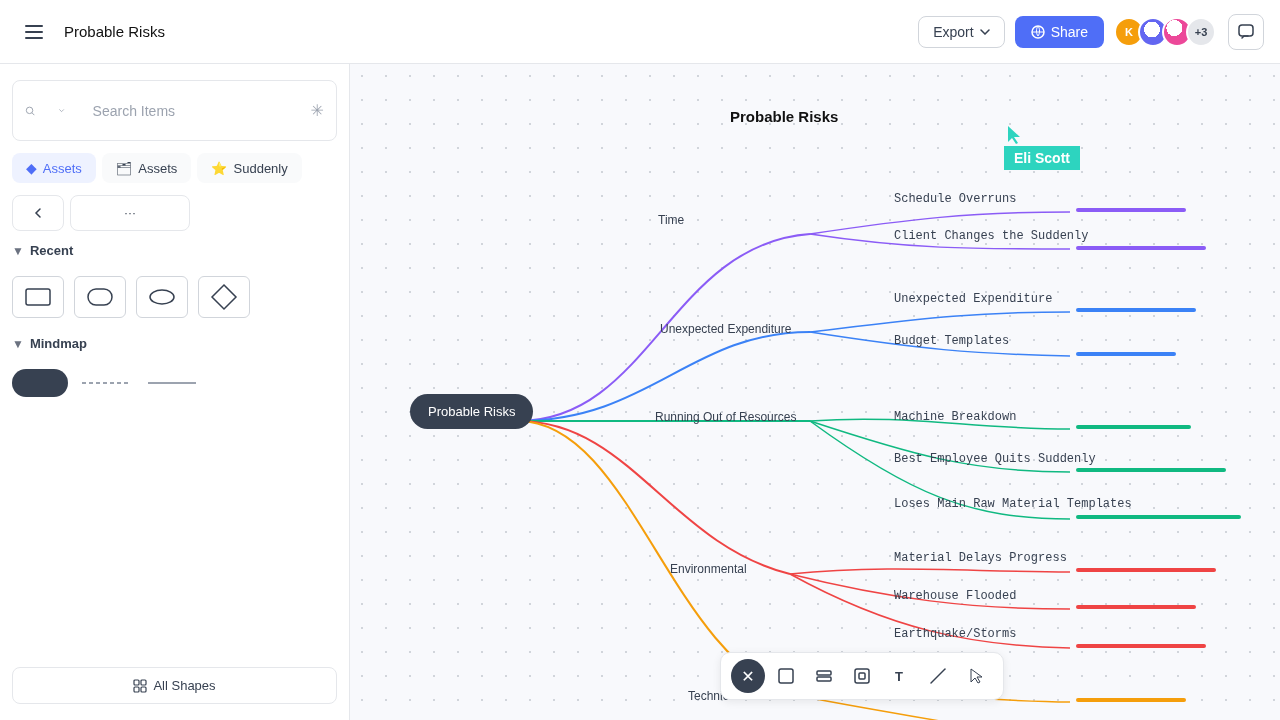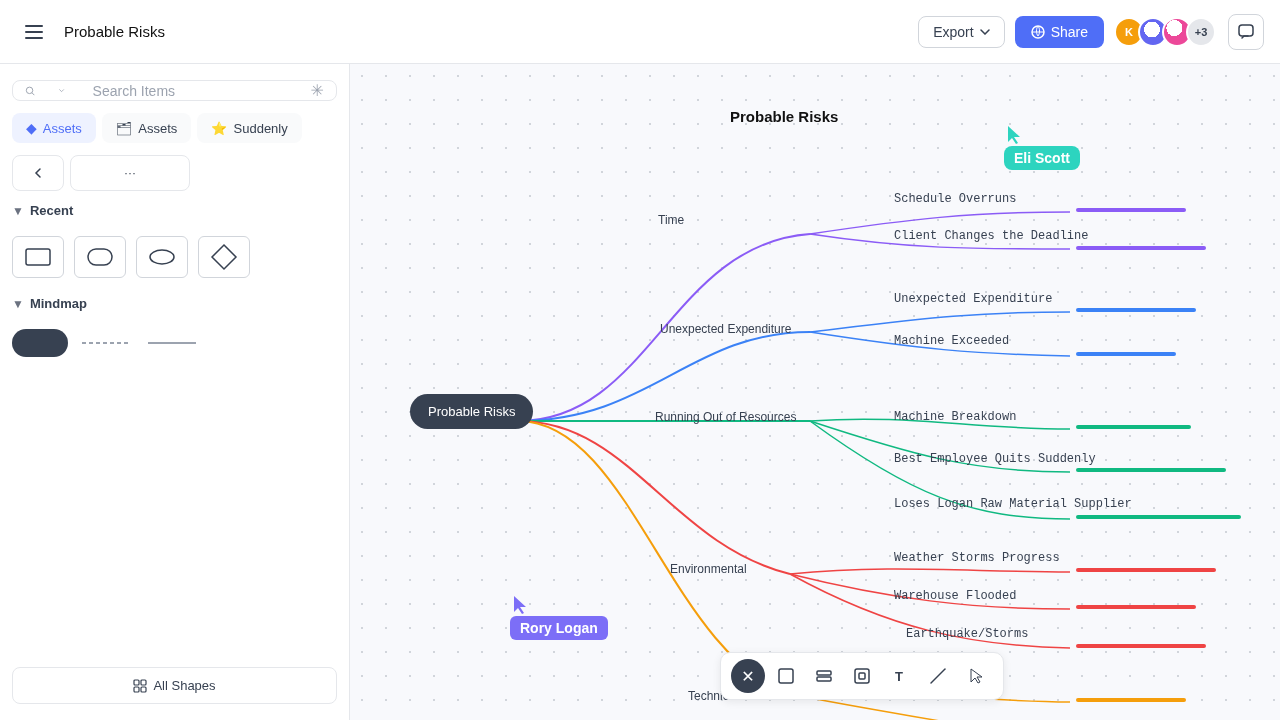--- a/index.html
+++ b/index.html
@@ -82,21 +82,21 @@
       background: #fff;
       border-right: 1px solid #e5e7eb;
       display: flex; flex-direction: column;
       padding: 16px 12px;
       gap: 12px;
     }
     .search-bar {
       display: flex; align-items: center; gap: 24px;
       border: 1.5px solid #e5e7eb;
       border-radius: 8px;
-      padding: 0 12px;
+      padding: 20px 12px;
       background: #fff;
     }
     .search-bar input {
       border: none; outline: none;
       font-size: 14px; color: #374151;
       width: 100%; background: transparent;
     }
     .search-bar input::placeholder { color: #9ca3af; }
     .pin-icon { color: #9ca3af; cursor: pointer; font-size: 16px; }
 
@@ -436,52 +436,44 @@
 
     <div class="central-node">Probable Risks</div>
 
     <div class="branch-label" style="top:149px; left:308px; color:#374151">Time</div>
     <div class="branch-label" style="top:258px; left:310px; color:#374151">Unexpected Expenditure</div>
     <div class="branch-label" style="top:346px; left:305px; color:#374151">Running Out of Resources</div>
     <div class="branch-label" style="top:498px; left:320px; color:#374151">Environmental</div>
     <div class="branch-label" style="top:625px; left:338px; color:#374151">Technical</div>
 
     <div class="leaf-label" style="top:128px; left:544px">Schedule Overruns</div>
-    <div class="leaf-label" style="top:165px; left:544px">Client Changes the Deadline</div>
+    <div class="leaf-label" style="top:165px; left:544px">Client Changes the Suddenly</div>
 
     <div class="leaf-label" style="top:228px; left:544px">Unexpected Expenditure</div>
-    <div class="leaf-label" style="top:270px; left:544px">Machine Exceeded</div>
+    <div class="leaf-label" style="top:270px; left:544px">Budget Templates</div>
 
     <div class="leaf-label" style="top:346px; left:544px">Machine Breakdown</div>
     <div class="leaf-label" style="top:388px; left:544px">Best Employee Quits Suddenly</div>
-    <div class="leaf-label" style="top:433px; left:544px">Loses Logan Raw Material Supplier</div>
-
-    <div class="leaf-label" style="top:487px; left:544px">Weather Storms Progress</div>
+    <div class="leaf-label" style="top:433px; left:544px">Loses Main Raw Material Templates</div>
+
+    <div class="leaf-label" style="top:487px; left:544px">Material Delays Progress</div>
     <div class="leaf-label" style="top:525px; left:544px">Warehouse Flooded</div>
-    <div class="leaf-label" style="top:563px; left:556px">Earthquake/Storms</div>
+    <div class="leaf-label" style="top:563px; left:544px">Earthquake/Storms</div>
 
     <div class="leaf-label" style="top:617px; left:544px">System Crash</div>
 
     <div class="cursor-eli">
       <div style="display:flex;flex-direction:column;align-items:flex-start">
         <svg width="20" height="22" viewBox="0 0 20 22">
           <path d="M4 2 L4 18 L8 14 L12 20 L14 19 L10 13 L16 13 Z" fill="#2dd4bf"></path>
         </svg>
-        <div style="background:#2dd4bf;color:#fff;padding:4px 10px;border-radius:8px;font-size:14px;font-weight:600">Eli Scott</div>
-      </div>
-    </div>
-
-    <div class="cursor-rory">
-      <div style="display:flex;flex-direction:column;align-items:flex-start">
-        <svg width="20" height="22" viewBox="0 0 20 22">
-          <path d="M4 2 L4 18 L8 14 L12 20 L14 19 L10 13 L16 13 Z" fill="#7c6ef7"></path>
-        </svg>
-        <div style="background:#7c6ef7;color:#fff;padding:4px 10px;border-radius:6px;font-size:14px;font-weight:600">Rory Logan</div>
-      </div>
-    </div>
+        <div style="background:#2dd4bf;color:#fff;padding:4px 10px;border-radius:0;font-size:14px;font-weight:600">Eli Scott</div>
+      </div>
+    </div>
+
 
     <div class="bottom-toolbar">
       <button class="close-btn">✕</button>
       <button class="tool-btn">
         <svg width="20" height="20" viewBox="0 0 20 20">
             <rect x="3" y="3" width="14" height="14" rx="2" stroke="#374151" stroke-width="1.5" fill="none"></rect>
           </svg>
       </button>
       <button class="tool-btn">
         <svg width="20" height="20" viewBox="0 0 20 20">

